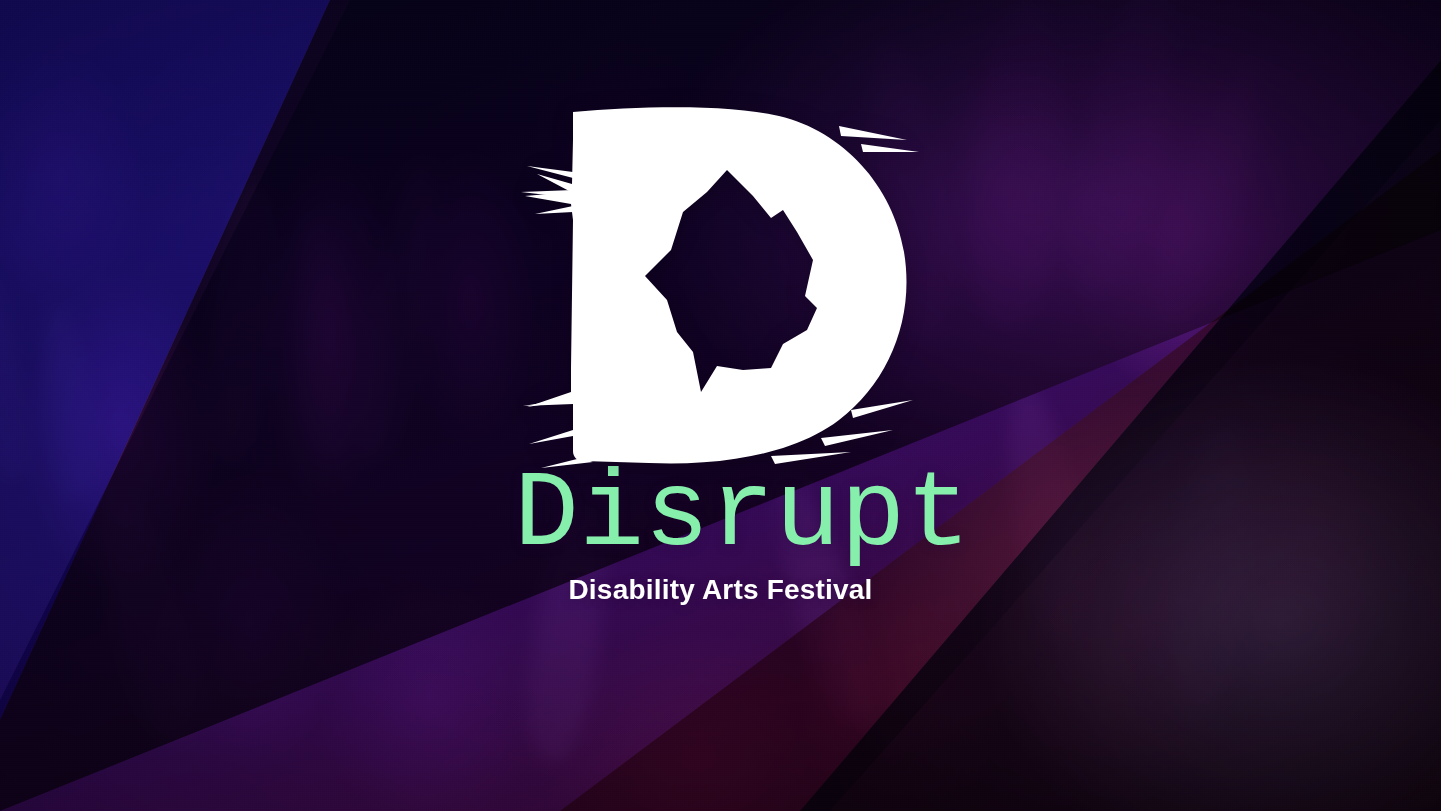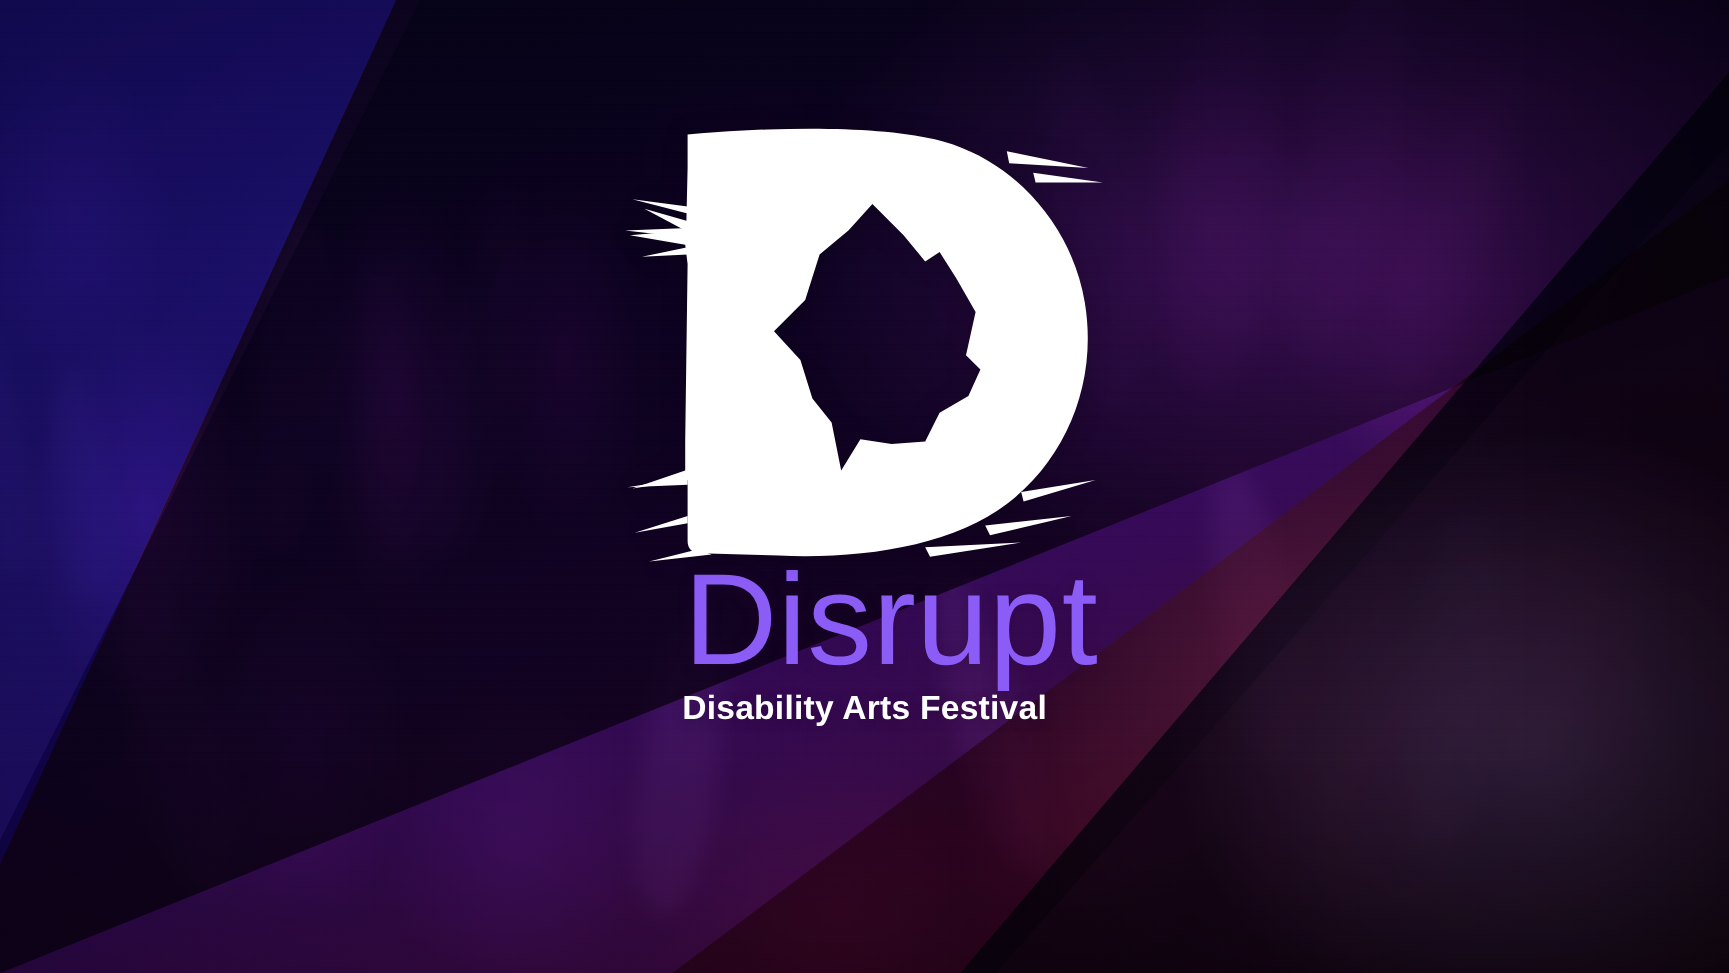--- a/index.html
+++ b/index.html
@@ -151,26 +151,26 @@
 
   .logo-d {
     width: 400px;
     height: 372px;
     display: block;
     filter: drop-shadow(0 2px 10px rgba(0,0,0,0.18));
   }
 
   .wordmark {
     margin-top: -8px;
-    font-family: Liberation Sans, sans-serif;
+    font-family: Liberation Mono, monospace;
     font-weight: 500;
     font-size: 108px;
     line-height: 0.96;
     letter-spacing: 0.5px;
-    color: #8b5cf6;
+    color: #86efac;
     text-shadow: 0 2px 12px rgba(40,0,60,0.32);
     margin-left: 44px;
   }
 
   .tagline {
     margin-top: 6px;
     font-family: "Liberation Sans", sans-serif;
     font-weight: bold;
     font-size: 28px;
     letter-spacing: 0.2px;

